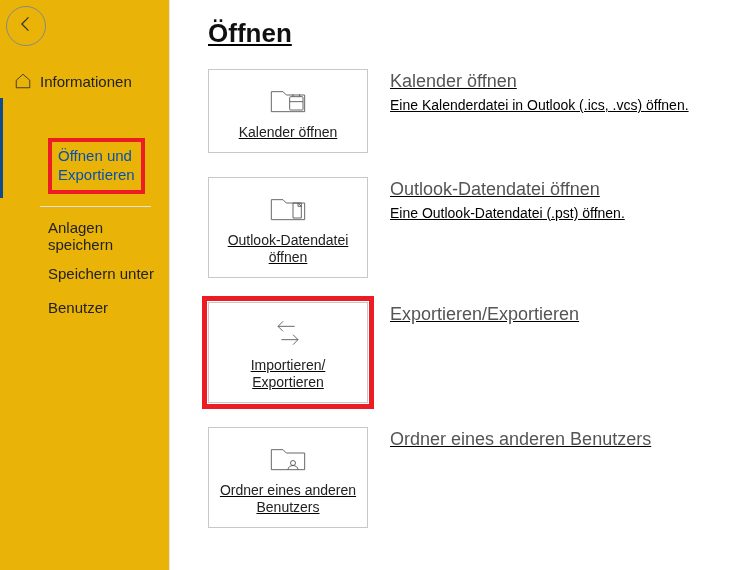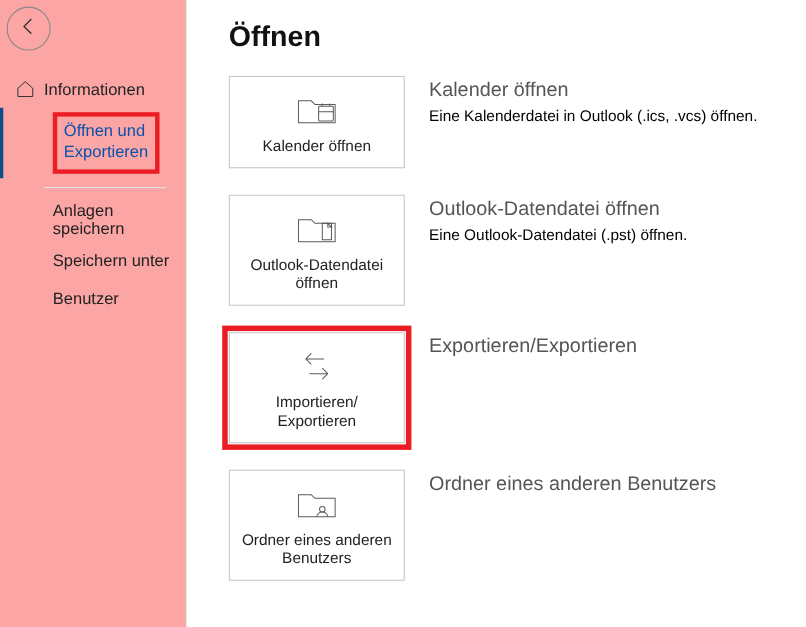--- a/index.html
+++ b/index.html
@@ -1,39 +1,39 @@
 <!DOCTYPE html>
 <html><head>
   <meta charset="utf-8">
   <style>
     * { box-sizing: border-box; margin: 0; padding: 0; font-family: "Segoe UI", Tahoma, sans-serif; }
     body { width: 733px; height: 570px; background: #fff; display: flex; overflow: hidden; }
 
     
-    .sidebar        { width: 170px; height: 100%; background: #fca5a5; border-right: 1px solid #e5e5e5; }
+    .sidebar        { width: 170px; height: 100%; background: #eab308; border-right: 1px solid #e5e5e5; }
     .back-btn       { width: 40px; height: 40px; margin: 6px 0 0 6px; border: 1px solid #888; border-radius: 50%;
                        display: flex; align-items: center; justify-content: center; cursor: pointer; }
     .back-btn svg   { width: 20px; height: 20px; stroke: #333; fill: none; stroke-width: 1.5; }
 
     .nav            { margin-top: 18px; }
     .nav-item       { display: flex; align-items: center; min-height: 34px; padding: 4px 12px 4px 20px;
                        font-size: 15px; color: #222; cursor: pointer; }
     .nav-item.has-icon { padding-left: 14px; gap: 8px; }
     .nav-item.level2   { padding-left: 48px; }
     .nav-item .icon { width: 18px; height: 18px; display: inline-flex; align-items: center; justify-content: center; }
     .nav-item .icon svg { width: 18px; height: 18px; stroke: #333; fill: none; stroke-width: 1.2; }
 
     .nav-item.selected { border-left: 3px solid #0f4c8e; padding-left: 45px; }
     .nav-item.selected span { color: #0651ad; }
-    .nav-item.highlightbox span { border: 4px solid #eb1c23; padding: 5px 6px; line-height: 1.25; display: inline-block; }
+    .nav-item.highlightbox span { border: 4px solid #eb1c23; padding: 5px 6px; line-height: 1.25; display: inline-block; margin-top: 36px; }
 
     .nav-divider { height: 1px; background: #e1e1e1; margin: 8px 18px 8px 40px; }
 
     
-    .main           { flex: 1; padding: 18px 18px 0 38px; overflow: hidden; }
+    .main           { flex: 1; padding: 18px 18px 0 38px; overflow: hidden; text-decoration: underline; }
     .page-title     { font-size: 26px; font-weight: 600; color: #111; margin-bottom: 20px; }
 
     .option-row     { display: flex; align-items: flex-start; gap: 22px; margin-bottom: 24px; }
     .tile           { width: 160px; min-height: 78px; padding: 12px 6px 10px; border: 1px solid #c8c8c8;
                        background: #fff; display: flex; flex-direction: column; align-items: center;
                        justify-content: flex-start; text-align: center; cursor: pointer; }
     .tile.selected  { outline: 5px solid #eb1c23; outline-offset: 1px; justify-content: space-between; }
     .tile .tile-icon{ height: 36px; display: flex; align-items: center; justify-content: center; }
     .tile .tile-icon svg{ width: 40px; height: 34px; stroke: #5a5a5a; fill: none; stroke-width: 1.1; }
     .tile .tile-label{ font-size: 14px; color: #222; margin-top: 6px; line-height: 1.25; }

